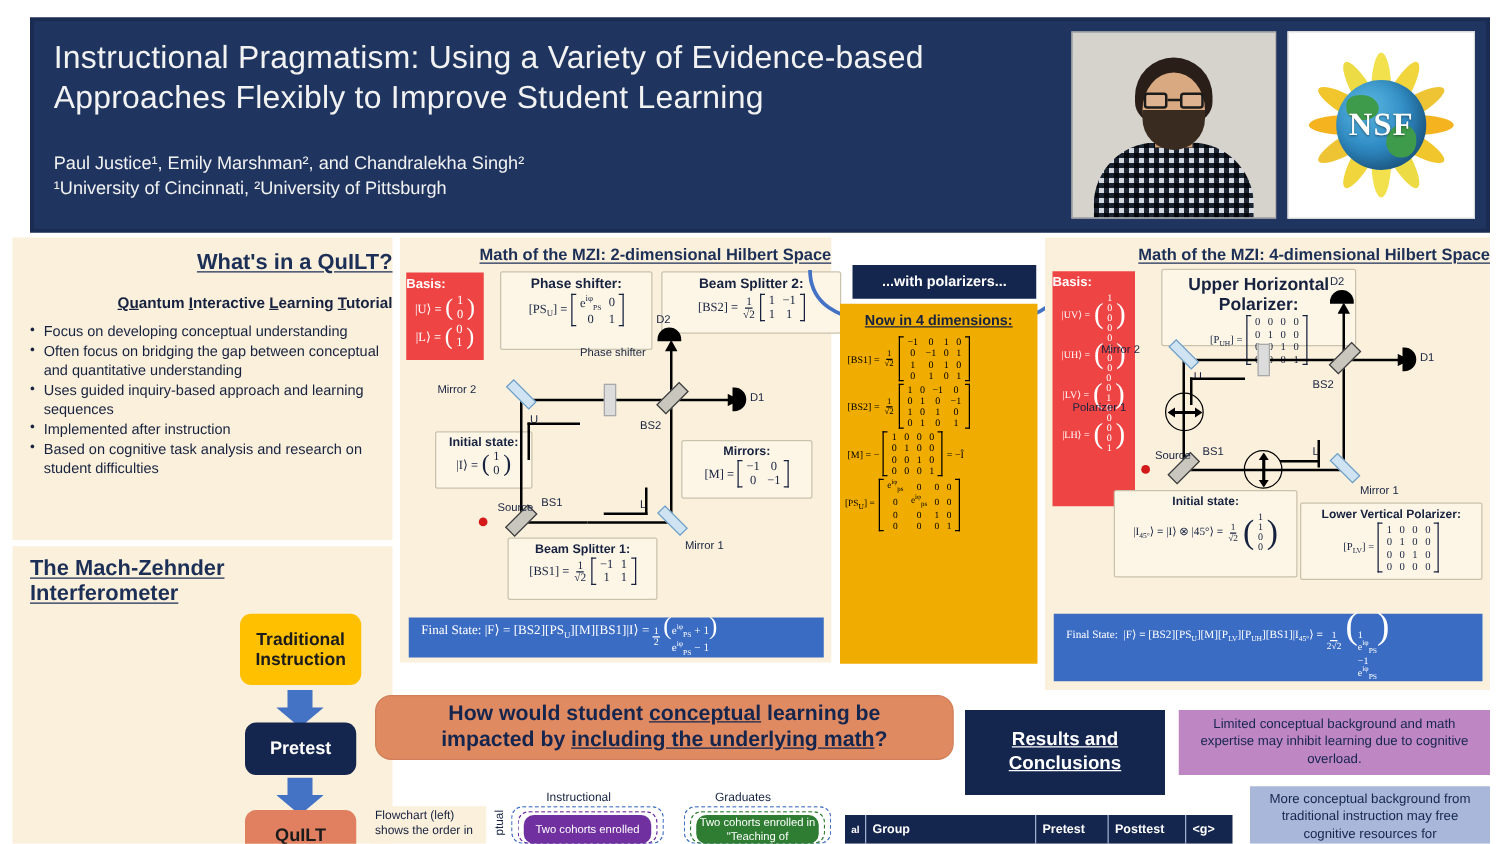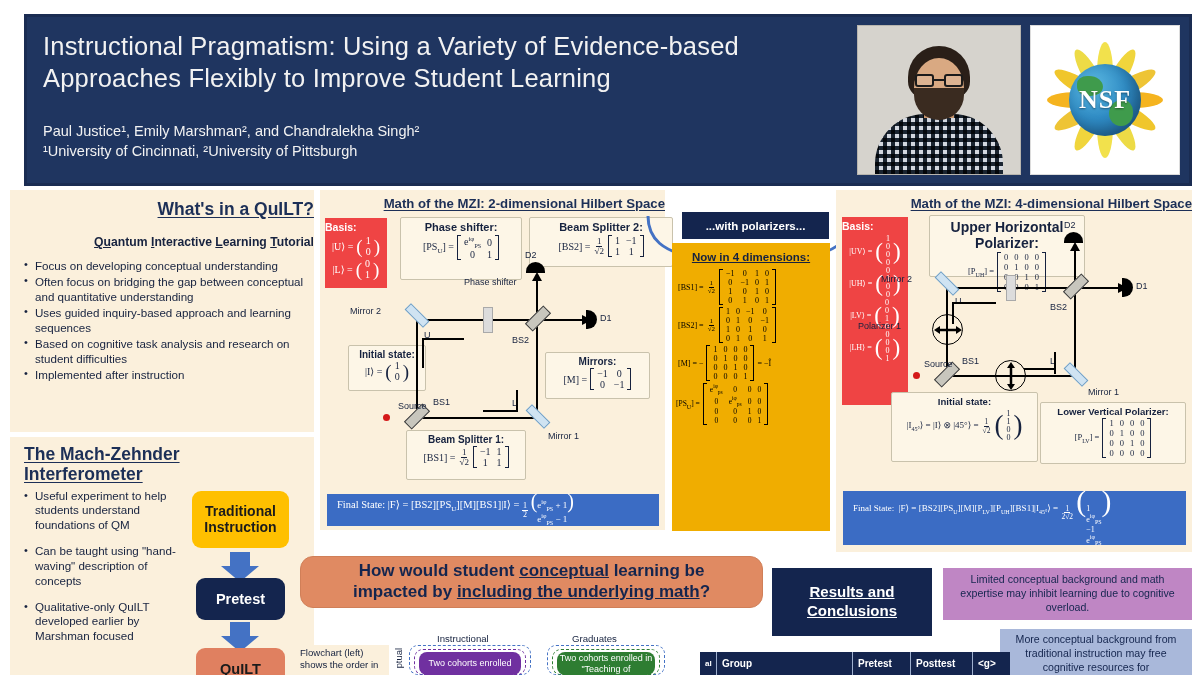--- a/index.html
+++ b/index.html
@@ -237,21 +237,21 @@
   .vertlabel { position:absolute; writing-mode:vertical-rl; transform:rotate(180deg);
     font-size:9.4px; color:#16223f; }
   .cohort-outer { position:absolute; border:1.6px dashed; border-radius:9px; }
   .cohort-box { position:absolute; border-radius:8px; color:#ffffff;
     font-size:9px; line-height:1.18; text-align:center; display:flex; align-items:center;
     justify-content:center; padding:2px; }
   .cohort-cap { position:absolute; font-size:9.6px; color:#16223f; }
 
   
   #restable { position:absolute; left:676px; top:652px; width:310px; height:23px;
-     background:#14254e; color:#ffffff; display:flex; align-items:flex-end; font-size:10px; font-weight:700;margin-left:24px; }
+     background:#14254e; color:#ffffff; display:flex; align-items:flex-end; font-size:10px; font-weight:700; }
   #restable .c { border-left:1px solid #9fb0cf; height:100%; display:flex; align-items:center;
      padding:0 5px; }
   #restable .c:first-child { border-left:none; }
 </style>
 </head>
 <body>
 
 <div id="poster">
 
   <div class="header">
@@ -302,35 +302,30 @@
 
   <div class="panel" id="quilt-panel">
     <div class="panel-title">What's in a QuILT?</div>
     <div class="quilt-sub">
       <span style="text-decoration:underline">Qu</span><span>antum </span><span style="text-decoration:underline">I</span><span>nteractive </span><span style="text-decoration:underline">L</span><span>earning </span><span style="text-decoration:underline">T</span><span>utorial</span>
     </div>
     <ul class="bullets">
       <li>Focus on developing conceptual understanding</li>
       <li>Often focus on bridging the gap between conceptual and quantitative understanding</li>
       <li>Uses guided inquiry-based approach and learning sequences</li>
+      <li>Implemented after instruction</li>
       <li>Based on cognitive task analysis and research on student difficulties</li>
-      <li>Implemented after instruction</li>
     </ul>
   </div>
 
   <div class="panel" id="mzi-panel">
     <div class="panel-title">
       <div>The Mach-Zehnder</div>
       <div>Interferometer</div>
     </div>
-    <ul class="mzi-bullets">
-      <li>Useful experiment to help students understand foundations of QM</li>
-      <li>Can be taught using "hand-waving" description of concepts</li>
-      <li>Qualitative-only QuILT developed earlier by Marshman focused</li>
-    </ul>
   </div>
 
   <div class="fc-box" id="fc-trad">Traditional Instruction</div>
   <svg class="fc-arrow" id="fc-a1" viewBox="0 0 38 30">
     <polygon points="9,0 29,0 29,14 38,14 19,30 0,14 9,14" fill="#4472c4"></polygon>
   </svg>
   <div class="fc-box" id="fc-pretest">Pretest</div>
   <svg class="fc-arrow" id="fc-a2" viewBox="0 0 38 30">
     <polygon points="9,0 29,0 29,14 38,14 19,30 0,14 9,14" fill="#4472c4"></polygon>
   </svg>

